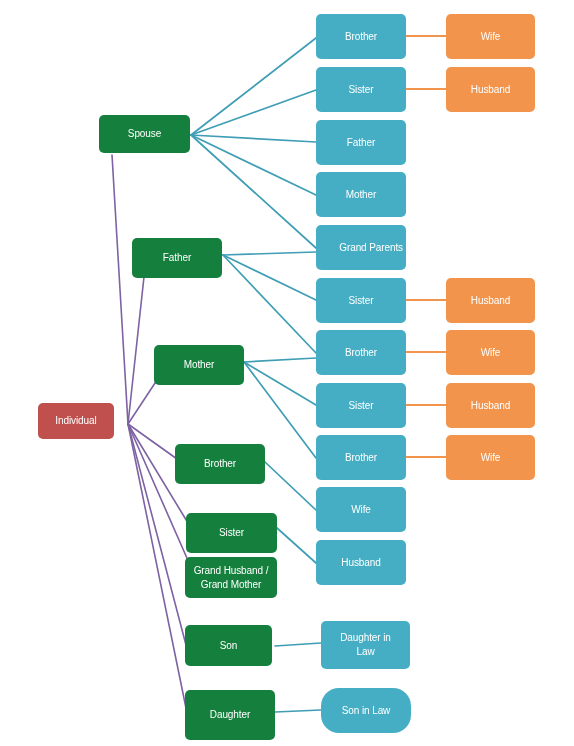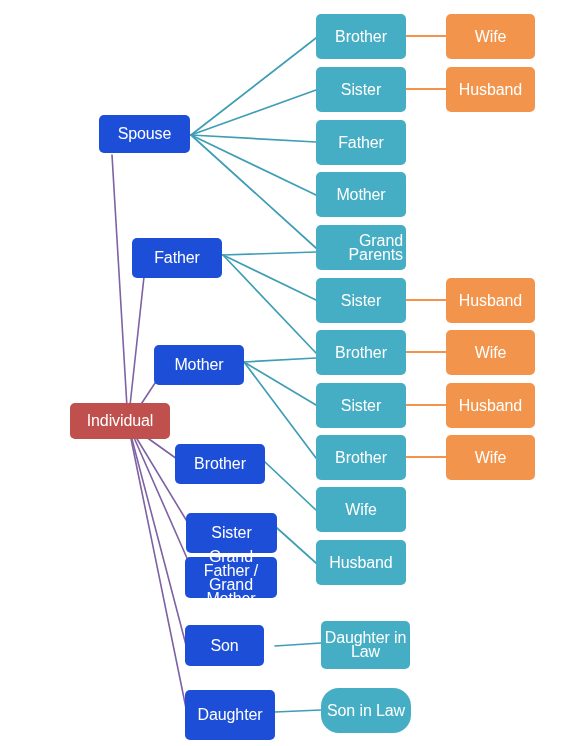--- a/index.html
+++ b/index.html
@@ -28,28 +28,28 @@
   }
   .node {
     position: absolute;
     box-sizing: border-box;
     border-radius: 5px;
     display: flex;
     align-items: center;
     justify-content: center;
     text-align: center;
     color: #ffffff;
-    font-size: 16px;
+    font-size: 10px;
     line-height: 14px;
     letter-spacing: -0.1px;
     padding: 1px 3px;
     z-index: 2;
   }
   .node.root     { background: #c0504d; }
-  .node.level1   { background: #1d4ed8; }
+  .node.level1   { background: #15803d; }
   .node.level2   { background: #45aec4; }
   .node.level3   { background: #f2944b; }
   .node-label {
     display: block;
     width: 100%;
     white-space: pre-line;
   }
 </style>
 </head>
 <body>
@@ -88,43 +88,43 @@
         <line x1="406" y1="36" x2="446" y2="36" stroke="#f2944b" stroke-width="2" stroke-linecap="round"></line>
         <line x1="406" y1="89" x2="446" y2="89" stroke="#f2944b" stroke-width="2" stroke-linecap="round"></line>
         <line x1="406" y1="300" x2="446" y2="300" stroke="#f2944b" stroke-width="2" stroke-linecap="round"></line>
         <line x1="406" y1="352" x2="446" y2="352" stroke="#f2944b" stroke-width="2" stroke-linecap="round"></line>
         <line x1="406" y1="405" x2="446" y2="405" stroke="#f2944b" stroke-width="2" stroke-linecap="round"></line>
         <line x1="406" y1="457" x2="446" y2="457" stroke="#f2944b" stroke-width="2" stroke-linecap="round"></line>
       </g>
   </svg>
 
   <div id="node-layer">
-      <div class="node root" style="left: 38px; top: 403px; width: 100px; height: 36px; margin-left: 32px;">
+      <div class="node root" style="left: 38px; top: 403px; width: 76px; height: 36px;">
         <span class="node-label">Individual</span>
       </div>
       <div class="node level1" style="left: 99px; top: 115px; width: 91px; height: 38px;">
         <span class="node-label">Spouse</span>
       </div>
       <div class="node level1" style="left: 132px; top: 238px; width: 90px; height: 40px;">
         <span class="node-label">Father</span>
       </div>
       <div class="node level1" style="left: 154px; top: 345px; width: 90px; height: 40px;">
         <span class="node-label">Mother</span>
       </div>
       <div class="node level1" style="left: 175px; top: 444px; width: 90px; height: 40px;">
         <span class="node-label">Brother</span>
       </div>
       <div class="node level1" style="left: 186px; top: 513px; width: 91px; height: 40px;">
         <span class="node-label">Sister</span>
       </div>
       <div class="node level1" style="left: 185px; top: 557px; width: 92px; height: 41px;">
-        <span class="node-label">Grand Father /
+        <span class="node-label">Grand Husband /
 Grand Mother</span>
       </div>
-      <div class="node level1" style="left: 185px; top: 625px; width: 79px; height: 41px;">
+      <div class="node level1" style="left: 185px; top: 625px; width: 87px; height: 41px;">
         <span class="node-label">Son</span>
       </div>
       <div class="node level1" style="left: 185px; top: 690px; width: 90px; height: 50px;">
         <span class="node-label">Daughter</span>
       </div>
       <div class="node level2" style="left: 316px; top: 14px; width: 90px; height: 45px;">
         <span class="node-label">Brother</span>
       </div>
       <div class="node level2" style="left: 316px; top: 67px; width: 90px; height: 45px;">
         <span class="node-label">Sister</span>

